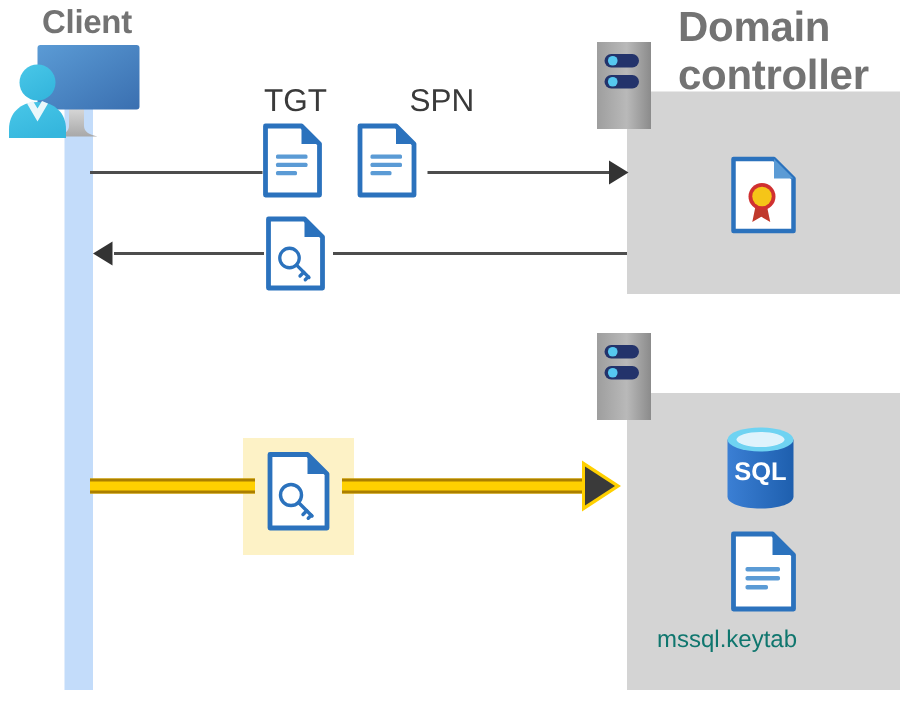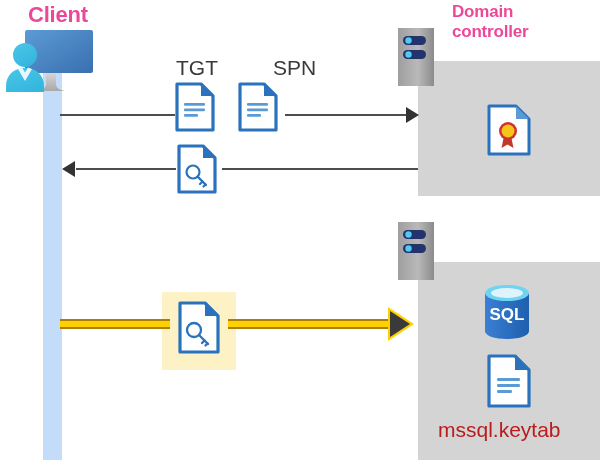--- a/index.html
+++ b/index.html
@@ -15,55 +15,55 @@
     width: 600px;
     height: 468px;
     background: #ffffff;
     overflow: hidden;
   }
 
   
   .title-bold {
     position: absolute;
     font-weight: bold;
-    color: #ec4899;
+    color: #737373;
     letter-spacing: -0.2px;
     line-height: 1.16;
   }
   #client-title {
     left: 28px;
     top: 2px;
     font-size: 22px;
   }
   #dc-title {
     left: 452px;
     top: 2px;
-    font-size: 17px;
+    font-size: 28px;
     width: 140px;
   }
   #linux-title {
     left: 452px;
     top: 224px;
     font-size: 21px;
     width: 148px;
   }
   .doc-label {
     position: absolute;
     font-size: 21px;
     color: #3a3a3a;
     font-weight: normal;
   }
   #tgt-label { left: 176px; top: 56px; }
   #spn-label { left: 233px; top: 56px; margin-left: 40px; }
   #keytab-label {
     position: absolute;
     left: 438px;
     top: 418px;
-    font-size: 21px;
-    color: #b91c1c;
+    font-size: 16px;
+    color: #0f766e;
   }
 
   
   .gray-panel {
     position: absolute;
     background: #d4d4d4;
   }
   #dc-panel   { left: 418px; top: 61px;  width: 182px; height: 135px; }
   #linux-panel{ left: 418px; top: 262px; width: 182px; height: 198px; }
 

